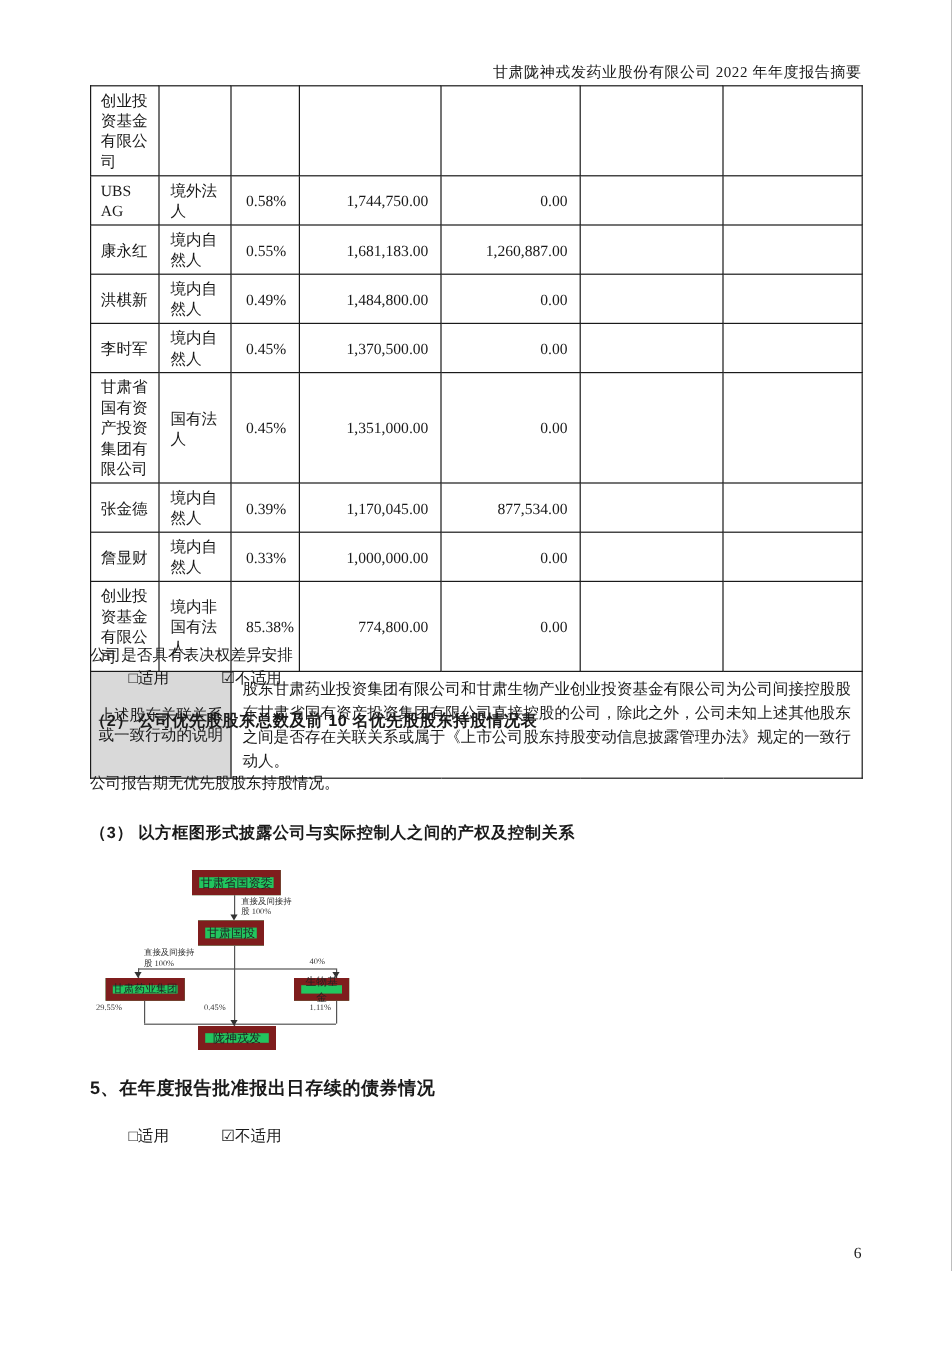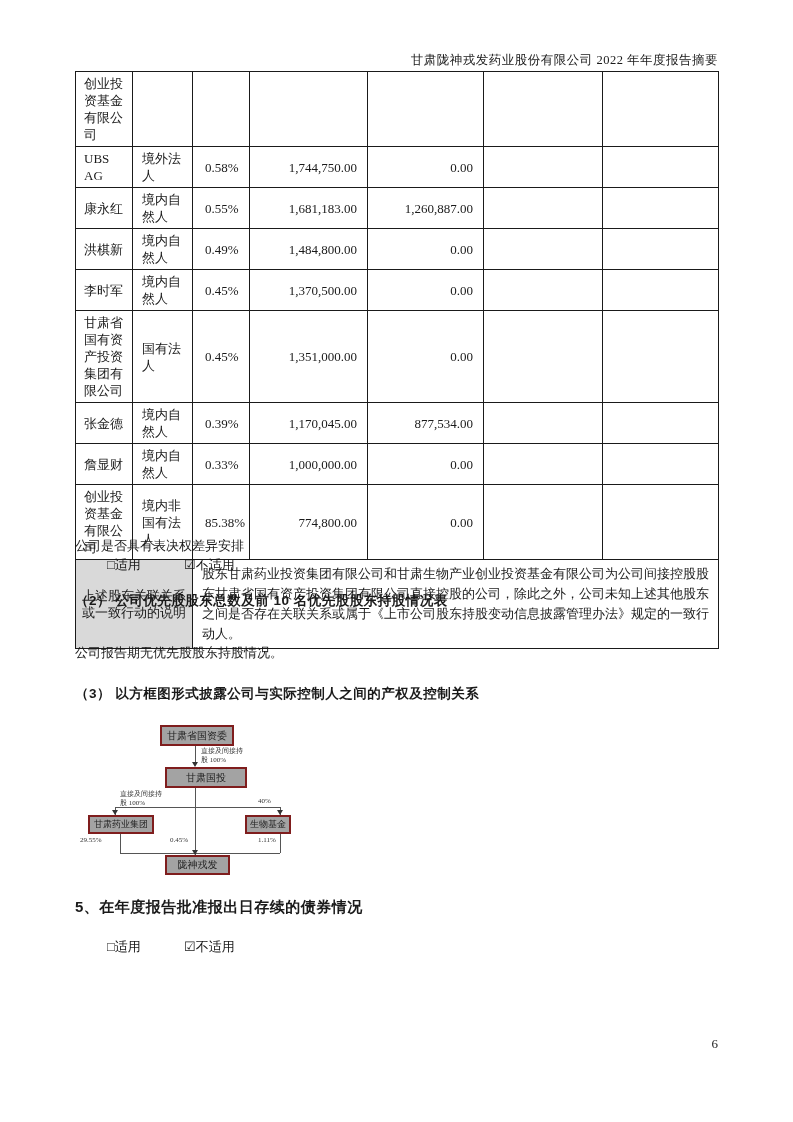--- a/index.html
+++ b/index.html
@@ -37,21 +37,21 @@
   .body-line { position:absolute; left:75px; font-size:13px; }
   .check-line { position:absolute; left:75px; font-size:13px; }
   .check-line span { margin-right:8px;margin-left:32px; }
   .h-bold { position:absolute; left:75px; font-size:13.5px; font-weight:bold;
             font-family:"Liberation Sans","DejaVu Sans",sans-serif; letter-spacing:0.5px; }
   .h-big  { position:absolute; left:75px; font-size:15px; font-weight:bold;
             font-family:"Liberation Sans","DejaVu Sans",sans-serif; letter-spacing:0.5px; }
   
   .diagram { position:absolute; left:75px; top:715px; width:260px; height:172px; }
   .dbox {
-    position:absolute; border:2px solid #7f1d1d; background:#a3a3a3;
+    position:absolute; border:6px solid #7f1d1d; background:#22c55e;
     font-size:10px; text-align:center; display:flex; align-items:center;
     justify-content:center; color:#222;
   }
   .dlabel { position:absolute; font-size:7px; line-height:9px; color:#333; }
   .vline, .hline { position:absolute; background:#555; }
   .vline { width:1px; } .hline { height:1px; }
   .arr-down {
     position:absolute; width:0; height:0;
     border-left:3px solid transparent; border-right:3px solid transparent;
     border-top:5px solid #333;
@@ -167,21 +167,21 @@
 
   <div class="h-bold" style="top:685px;">（3） 以方框图形式披露公司与实际控制人之间的产权及控制关系</div>
 
   <div class="diagram">
     <div class="dbox" style="left:85px; top:10px; width:74px; height:21px;">甘肃省国资委</div>
 
     <div class="vline" style="left:120px; top:31px; height:18px;"></div>
     <div class="arr-down" style="left:117px; top:47px;"></div>
     <div class="dlabel" style="left:126px; top:32px; width:44px;">直接及间接持股 100%</div>
 
-    <div class="dbox" style="left:90px; top:52px; width:82px; height:21px;">甘肃国投</div>
+    <div class="dbox" style="left:90px; top:52px; width:55px; height:21px;">甘肃国投</div>
 
     <div class="vline" style="left:120px; top:73px; height:67px;"></div>
     <div class="hline" style="left:40px; top:92px; width:165px;"></div>
 
     <div class="vline" style="left:40px; top:92px; height:8px;"></div>
     <div class="arr-down" style="left:37px; top:95px;"></div>
     <div class="dlabel" style="left:45px; top:75px; width:44px;">直接及间接持股 100%</div>
 
     <div class="vline" style="left:205px; top:92px; height:8px;"></div>
     <div class="arr-down" style="left:202px; top:95px;"></div>

